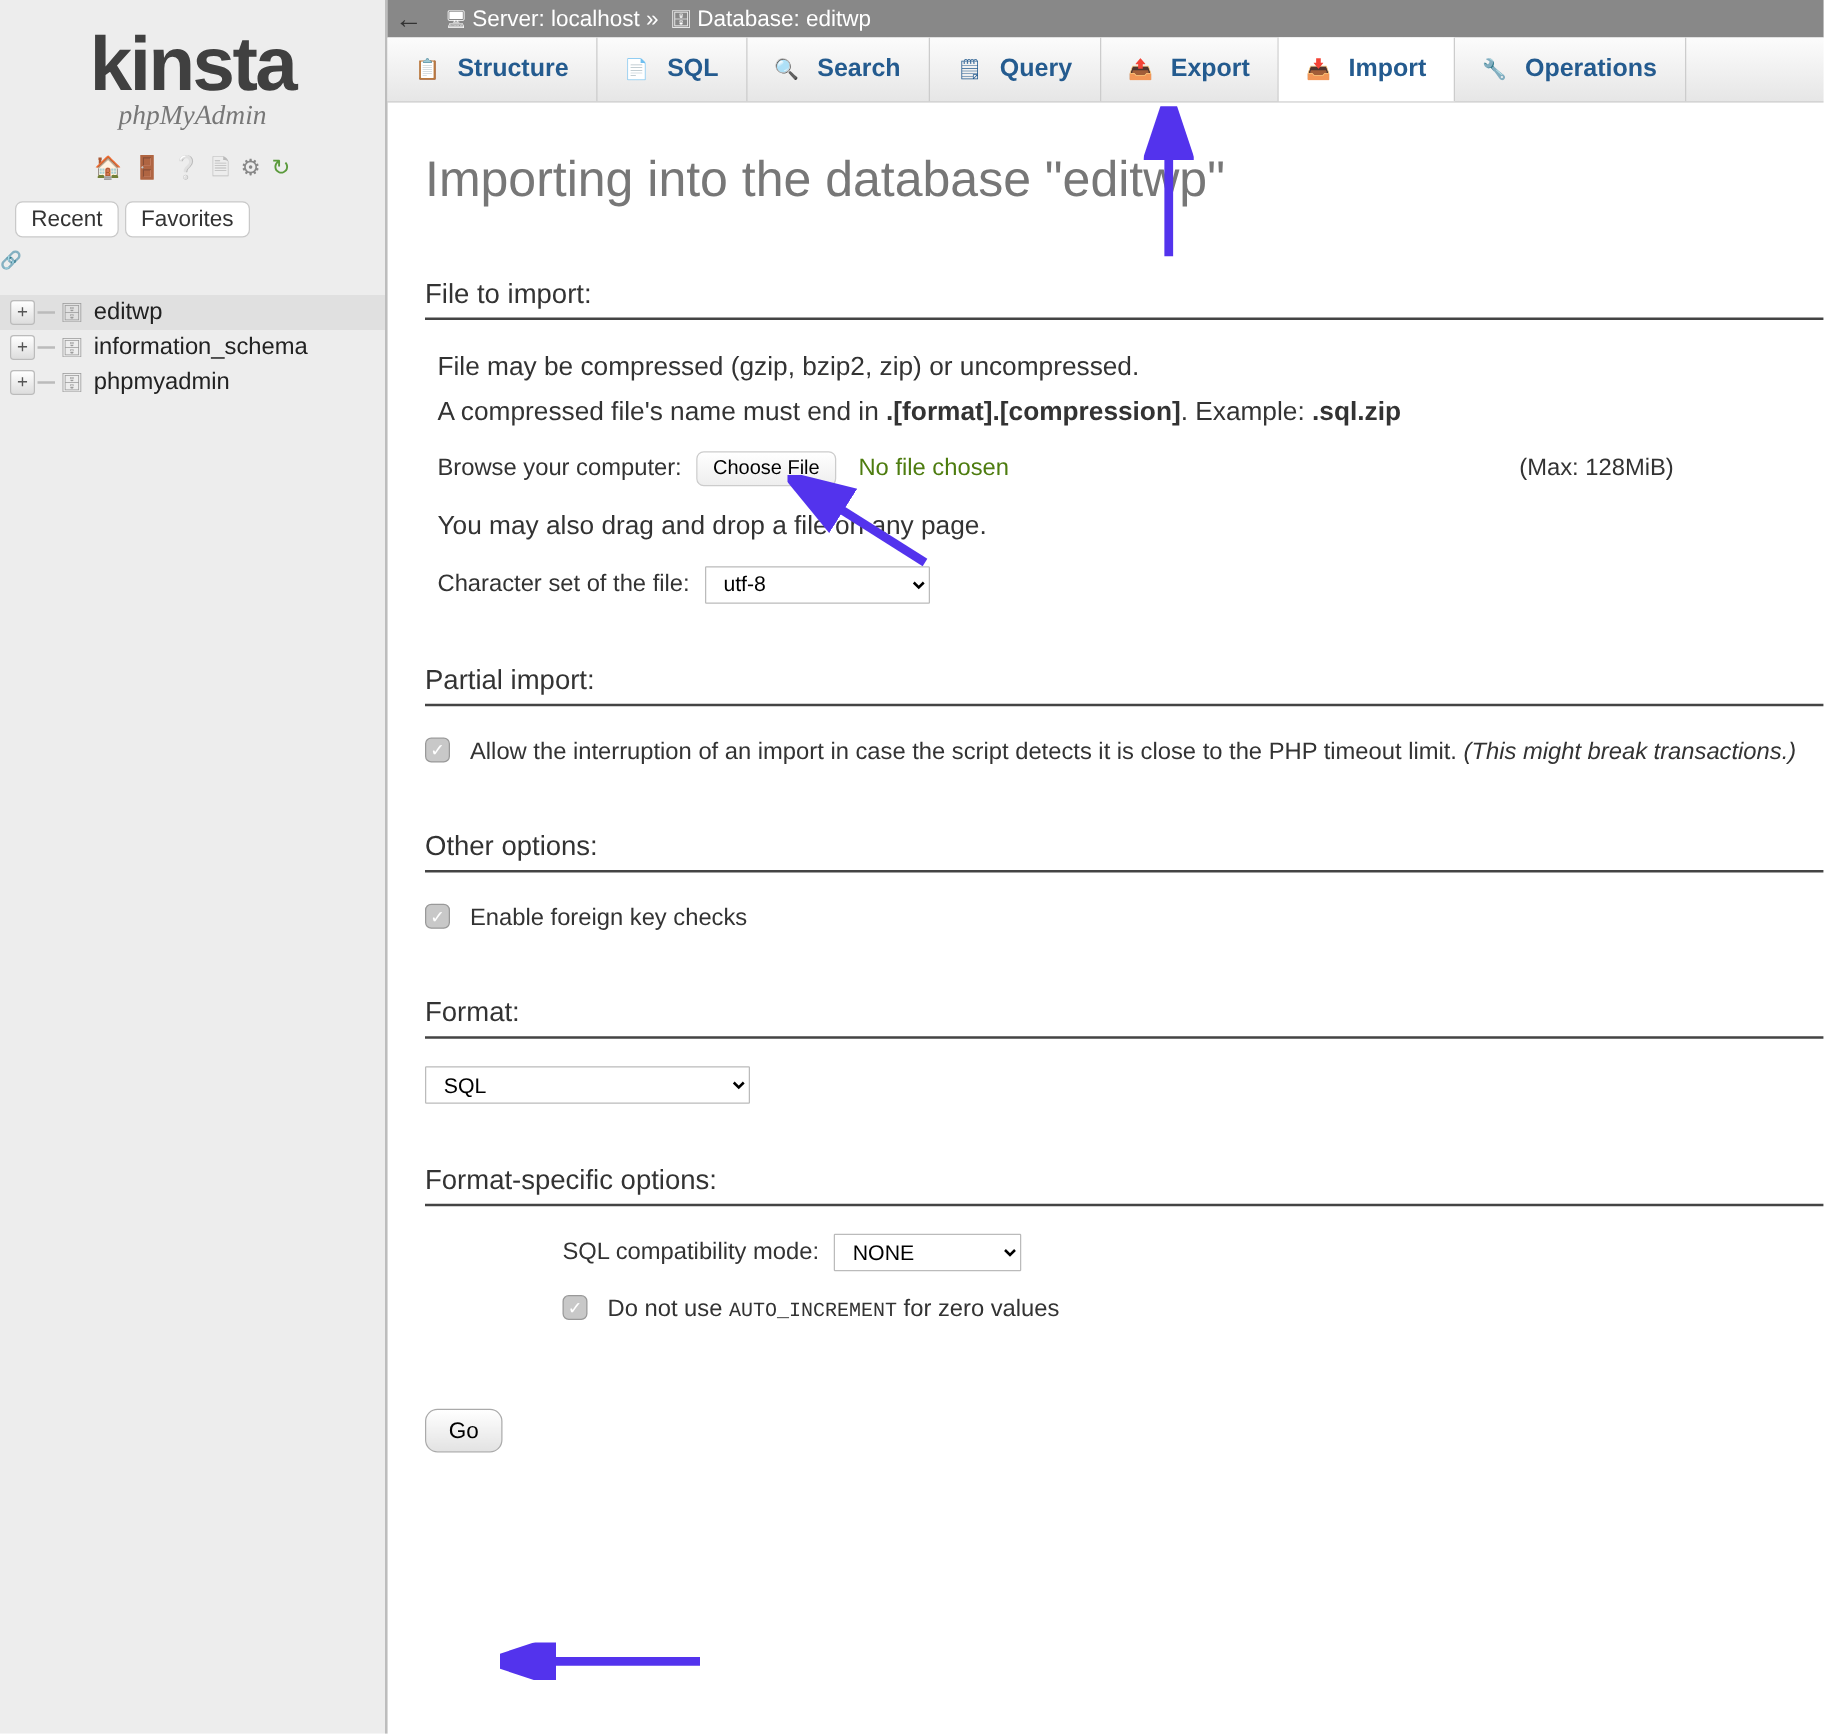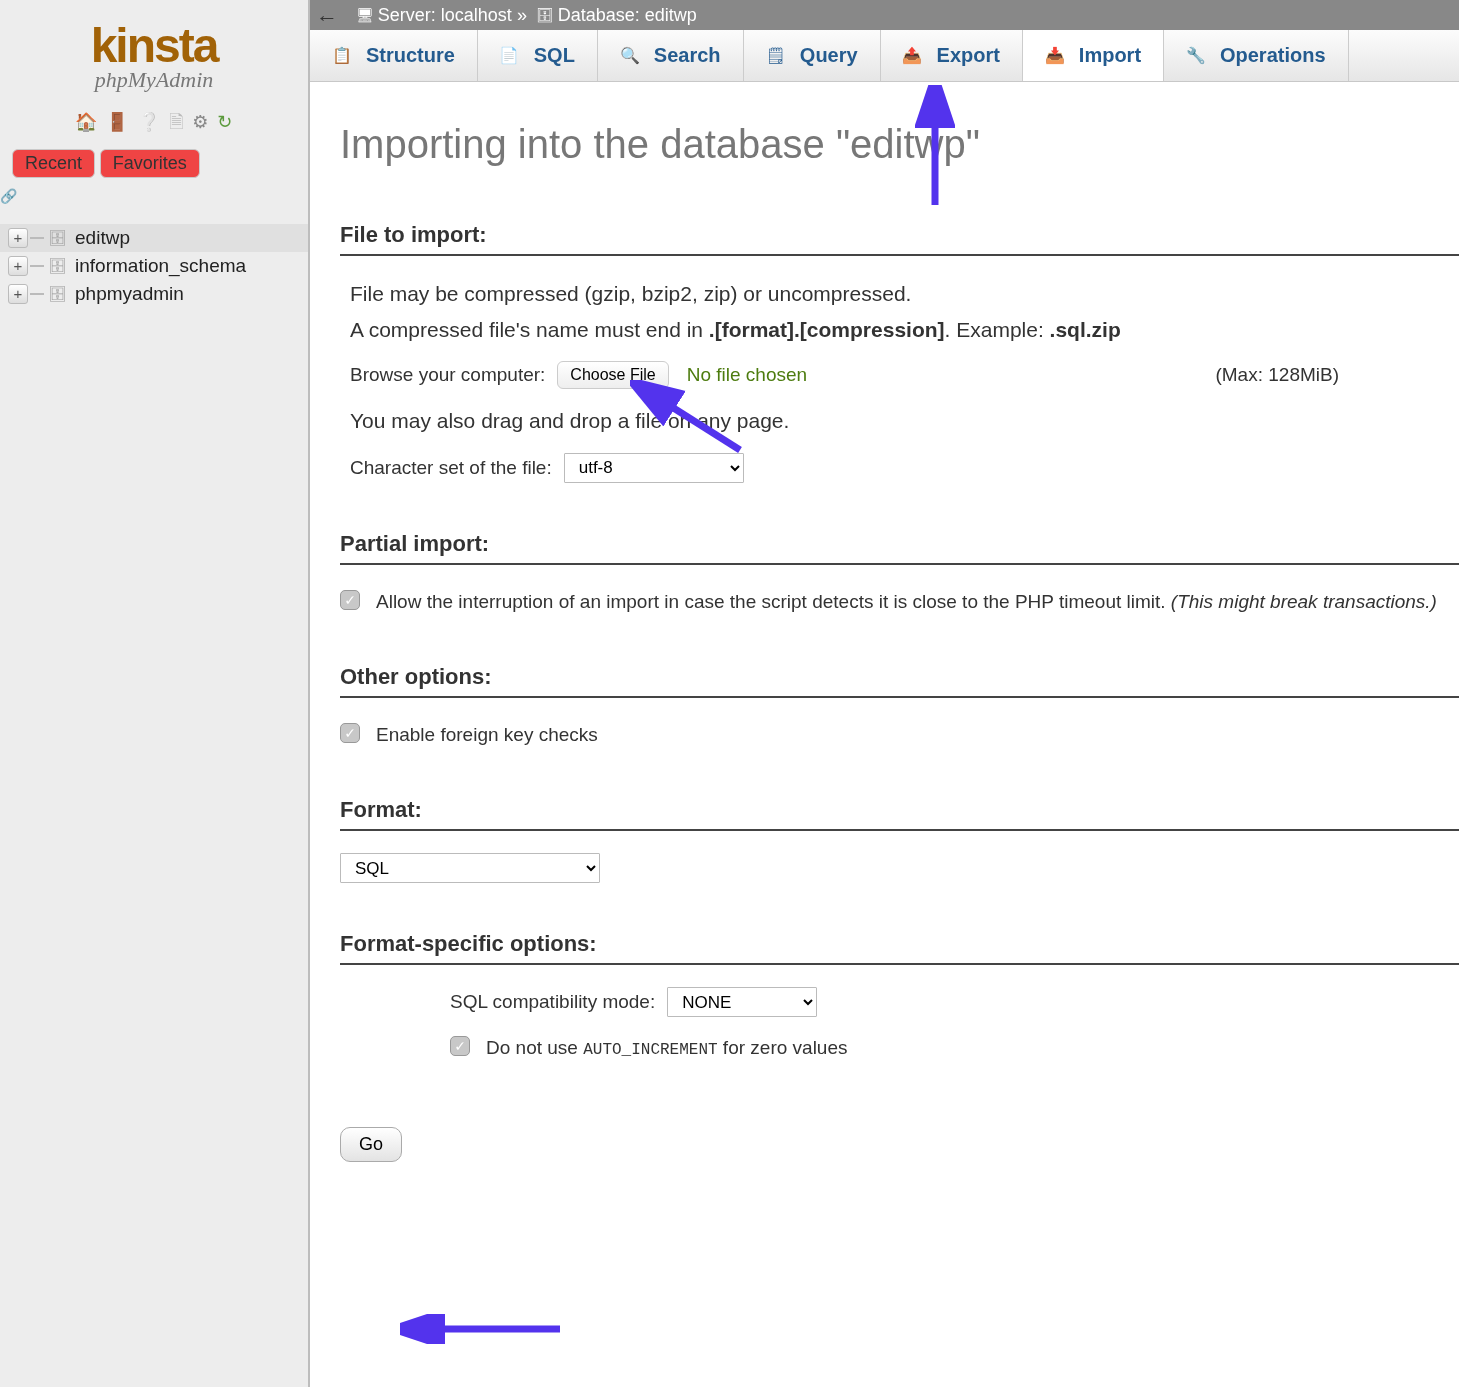--- a/index.html
+++ b/index.html
@@ -25,44 +25,44 @@
     height: 100%;
     flex-shrink: 0;
   }
   .logo-wrap {
     text-align: center;
     padding-top: 24px;
   }
   .logo-kinsta {
     font-family: Arial, sans-serif;
     font-weight: 900;
-    font-size: 48px;
+    font-size: 61px;
     letter-spacing: -2px;
-    color: #a16207;
+    color: #404040;
     line-height: 0.9;
     text-transform: lowercase;
   }
   .logo-sub {
     font-family: Georgia, serif;
     font-style: italic;
     font-size: 22px;
     color: #777;
   }
   .toolbar-icons {
     text-align: center;
     margin-top: 16px;
   }
   .toolbar-icons span { margin: 0 2px; font-size: 18px; }
   .mini-tabs {
     margin-top: 10px;
     padding-left: 12px;
   }
   .mini-tab {
     display: inline-block;
-    background: #ef4444;
+    background: #ffffff;
     border: 1px solid #c9c9c9;
     border-radius: 6px;
     padding: 3px 12px;
     font-size: 18px;
     color: #333;
     cursor: pointer;
   }
   .link-icon {
     float: right;
     margin: 10px 30px 0 0;
@@ -143,21 +143,21 @@
   }
   h1.page-title {
     font-size: 40px;
     font-weight: 400;
     color: #777;
     margin-bottom: 55px;
   }
 
   h3.section {
     font-size: 22px;
-    font-weight: 700;
+    font-weight: 400;
     color: #333;
     border-bottom: 2px solid #444;
     padding-bottom: 6px;
     margin-bottom: 22px;
     margin-top: 48px;
   }
   h3.section:first-of-type { margin-top: 0; }
 
   p.note, div.note { font-size: 21px; color: #333; line-height: 1.5; margin-bottom: 4px; }
   .note .b { font-weight:700; }

